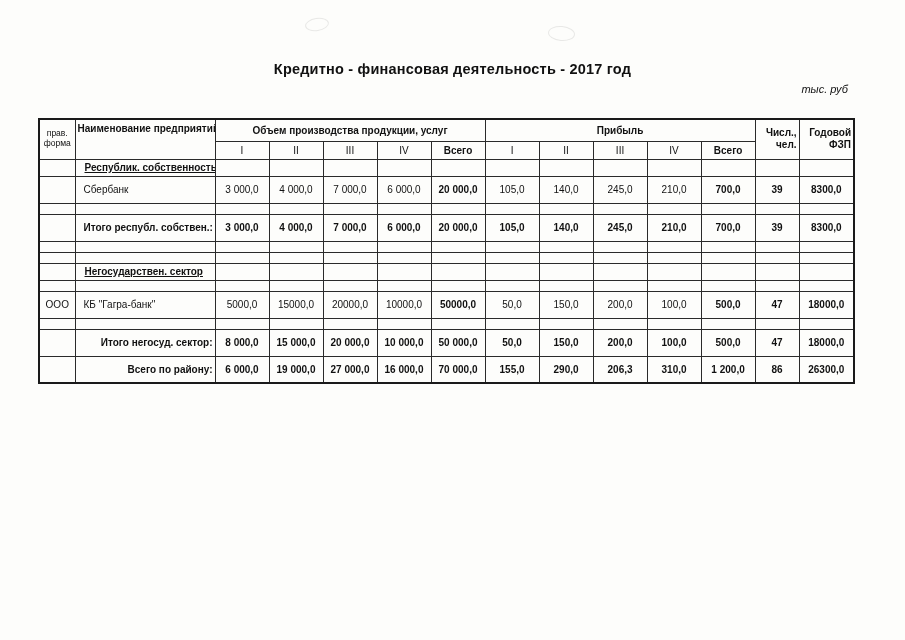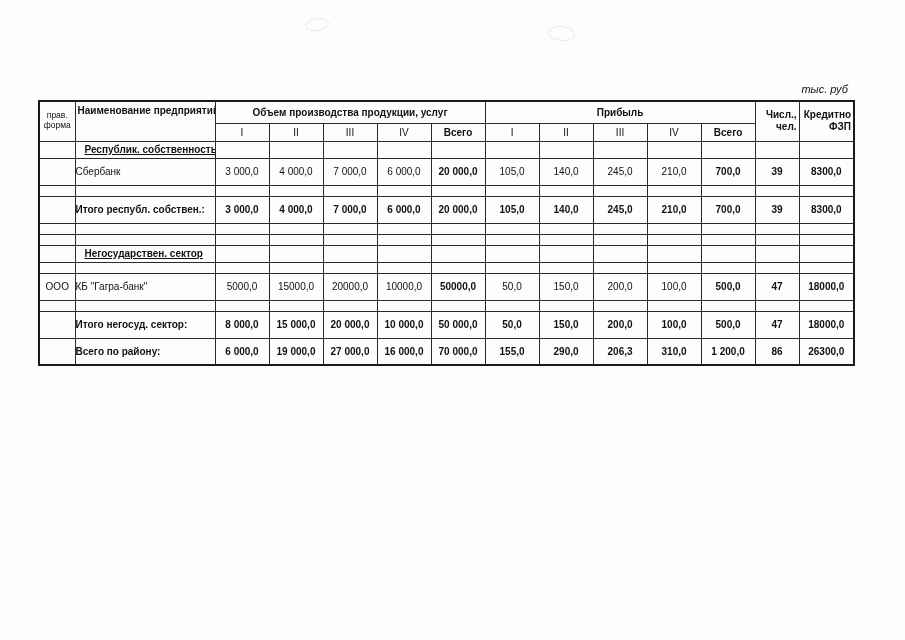--- a/index.html
+++ b/index.html
@@ -11,58 +11,59 @@
   }
   .title {
     position:absolute; top:61px; left:0; width:100%;
     text-align:center; font-size:14.5px; font-weight:bold; letter-spacing:.2px;
   }
   .units {
     position:absolute; top:83px; right:57px;
     font-size:11px; font-style:italic;
   }
   table.report {
-    position:absolute; top:100px; left:38px; width:815px;
+    position:absolute; top:118px; left:38px; width:815px;
     border-collapse:collapse; table-layout:fixed;
     font-size:10px; border:2px solid #1a1a1a;
   }
   th, td {
     border:1px solid #2a2a2a; text-align:center; vertical-align:middle;
     overflow:hidden; white-space:nowrap; padding:1px 2px;
   }
   thead th { font-weight:bold; }
   thead tr.grow { height:22px; }
   thead tr.qrow { height:18px; }
   th.form-h { font-weight:normal; font-size:8.5px; white-space:pre-line; line-height:1.15; }
   th.name-h { vertical-align:top; padding-top:3px; font-size:10px; }
   th.staff-h, th.fund-h { white-space:pre-line; font-size:10px; line-height:1.2;text-align:right; }
   tr.qrow th { font-weight:normal; }
   tr.qrow th.vsego { font-weight:bold;margin-top:28px; }
-  td.name { text-align:left; padding-left:0; }
+  td.name { text-align:left; padding-left:8px; }
   tr.row-section { height:17px; }
   tr.row-section td.name { font-weight:bold; text-decoration:underline; padding-left:9px; }
   tr.row-data { height:27px; }
   tr.row-total { height:27px; }
   tr.row-total td { font-weight:bold; }
-  tr.row-total td.name { text-align:left; }
+  tr.row-total td.name { text-align:right; }
   tr.row-spacer { height:11px; }
   td.b { font-weight:bold; }
   .smudge {
     position:absolute; border:1px solid rgba(130,130,130,.28);
     border-radius:50%; opacity:.6;
   }
 </style>
 </head>
 <body>
 
 <div class="page">
 
   <div class="smudge" style="left:305px; top:18px; width:24px; height:13px; transform:rotate(-8deg);"></div>
   <div class="smudge" style="left:548px; top:26px; width:27px; height:15px; transform:rotate(5deg);"></div>
 
+  <div class="title">Кредитно - финансовая деятельность  -  2017 год</div>
   <div class="units">тыс. руб</div>
 
   <table class="report">
     <colgroup>
       <col style="width:36px">
       <col style="width:140px">
       <col style="width:54px">
         <col style="width:54px">
         <col style="width:54px">
         <col style="width:54px">
@@ -77,21 +78,21 @@
     </colgroup>
     <thead>
       <tr class="grow">
         <th rowspan="2" class="form-h">прав.
 форма</th>
         <th rowspan="2" class="name-h">Наименование предприятий</th>
         <th colspan="5">Объем производства продукции, услуг</th>
         <th colspan="5">Прибыль</th>
         <th rowspan="2" class="staff-h">Числ.,
 чел.</th>
-        <th rowspan="2" class="fund-h">Кредитно
+        <th rowspan="2" class="fund-h">Годовой
 ФЗП</th>
       </tr>
       <tr class="qrow">
         <th>I</th>
         <th>II</th>
         <th>III</th>
         <th>IV</th>
         <th class="vsego">Всего</th>
         <th>I</th>
         <th>II</th>

